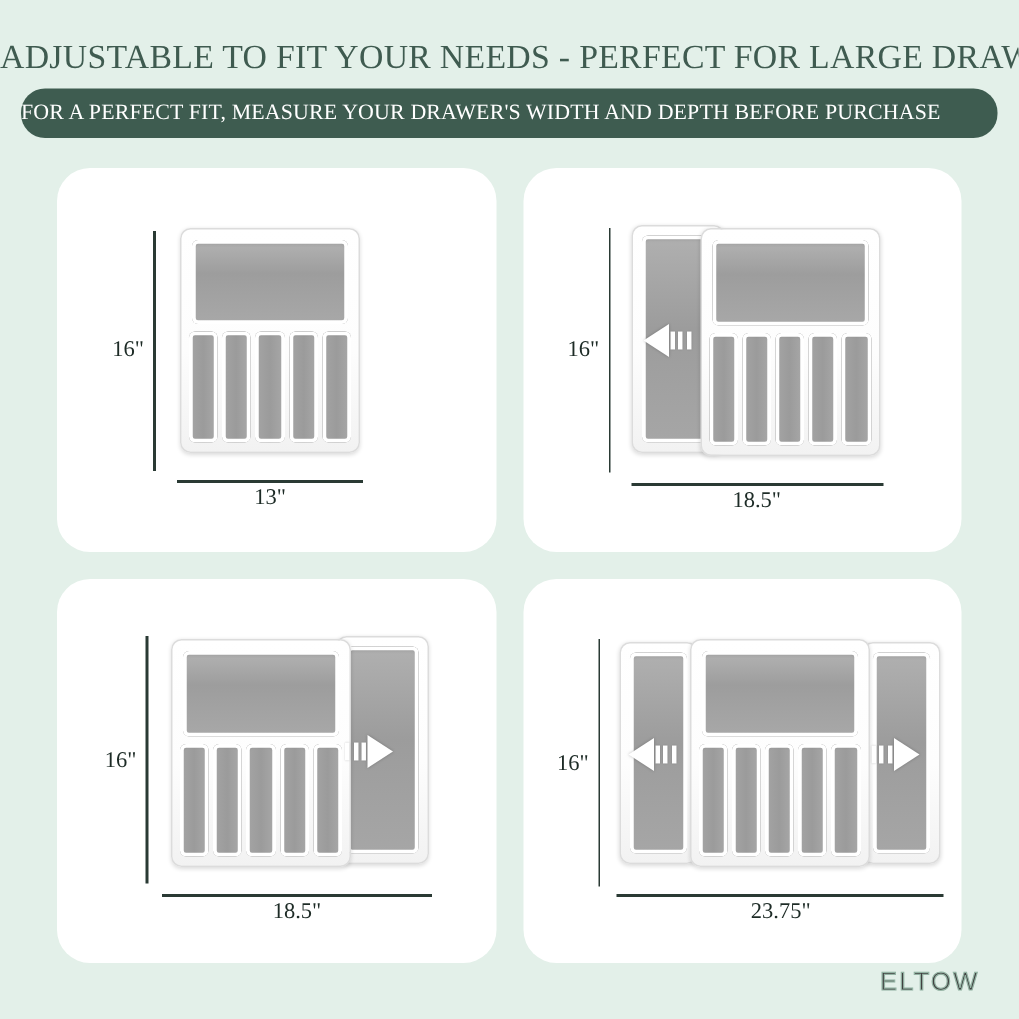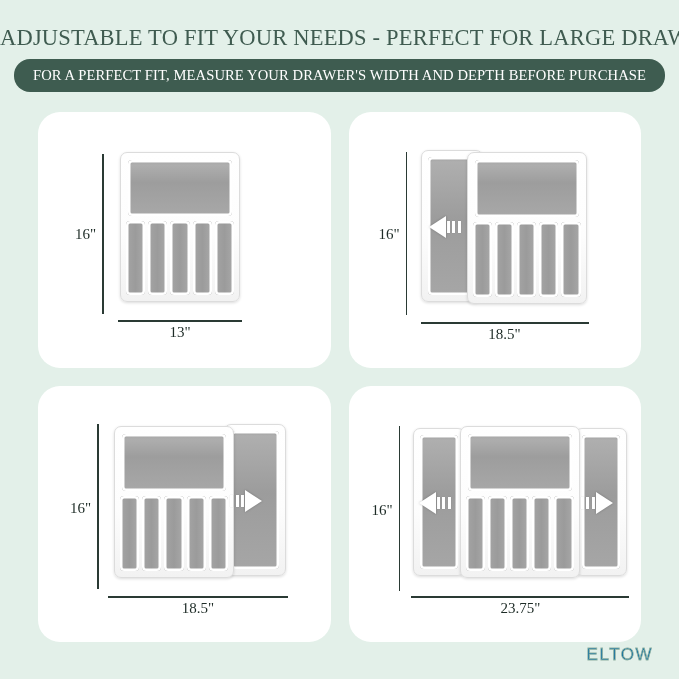--- a/index.html
+++ b/index.html
@@ -20,21 +20,20 @@
     padding-top: 25px;
     white-space: nowrap;
   }
   #subbanner {
     margin: 8px 14px 0 14px;
     background: #3e5c50;
     border-radius: 16px;
     height: 33px;
     display: flex;
     align-items: center;
-    justify-content: center;
   }
   #subbanner span {
     color: #ffffff;
     font-size: 14.6px;
     letter-spacing: 0.1px;
     white-space: nowrap;
   }
 
   
   #grid {
@@ -145,21 +144,21 @@
   .arrow.left .bars { margin-left: 1px; }
   .arrow.right .bars { margin-right: 1px; }
 
   
   #logo {
     position: absolute;
     right: 26px; bottom: 14px;
     font-family: "Liberation Sans", sans-serif;
     font-size: 17px;
     letter-spacing: 1.5px;
-    color: #0369a1;
+    color: #404040;
     -webkit-text-stroke: 0.8px #93b3a3;
   }
 </style>
 </head>
 <body>
 
 <div id="headline">ADJUSTABLE TO FIT YOUR NEEDS - PERFECT FOR LARGE DRAWERS</div>
 
 <div id="subbanner">
   <span>FOR A PERFECT FIT, MEASURE YOUR DRAWER'S WIDTH AND DEPTH BEFORE PURCHASE</span>

